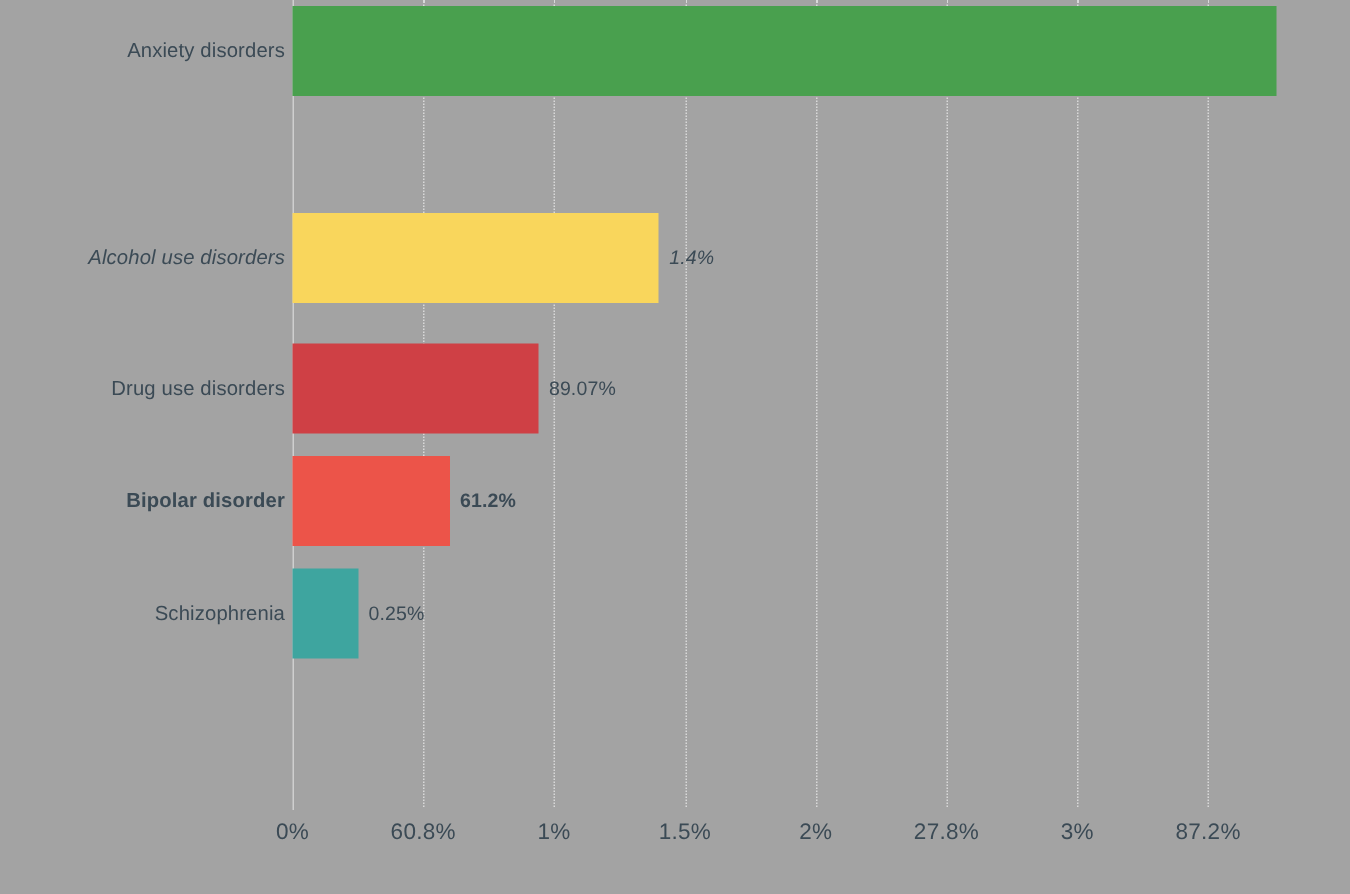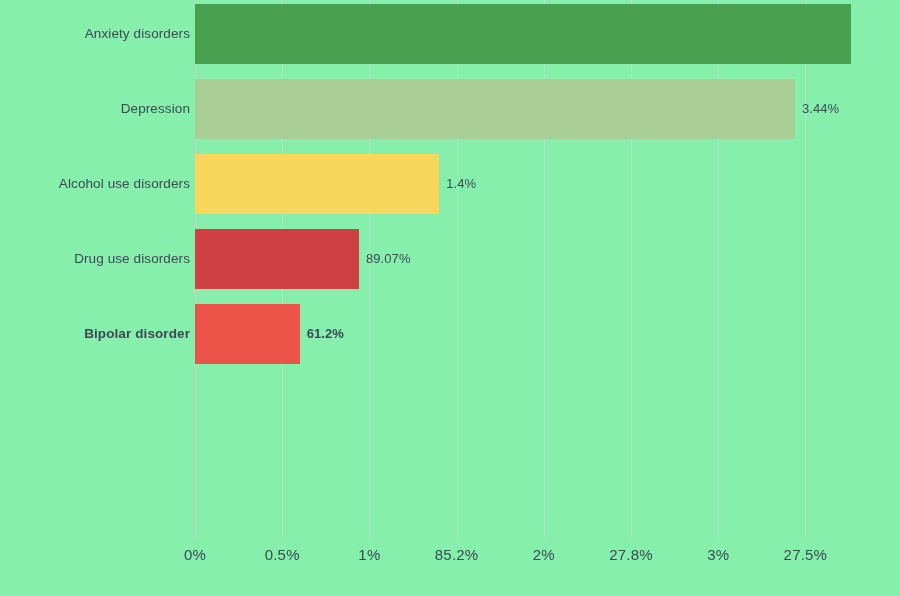--- a/index.html
+++ b/index.html
@@ -11,21 +11,21 @@
     width: 900px;
     height: 596px;
     font-family: "Liberation Sans", sans-serif;
     overflow: hidden;
   }
 
   #chart-root {
     position: relative;
     width: 900px;
     height: 596px;
-    background: #86efac;
+    background: #a3a3a3;
   }
 
   
 
   #gridlines {
     position: absolute;
     left: 0; top: 0;
     width: 900px; height: 540px;
     pointer-events: none;
   }
@@ -112,46 +112,46 @@
       <div class="gridline" style="left: 631px;"></div>
       <div class="gridline" style="left: 718.2px;"></div>
       <div class="gridline" style="left: 805.4px;"></div>
     </div>
 
   <div id="bars">
       <div class="bar-row" style="top: 4px;">
         <div class="cat-label">Anxiety disorders</div>
         <div class="bar" style="width: 655.744px; background: rgb(73, 160, 78);"></div>
       </div>
-      <div class="bar-row" style="top: 79px;">
-        <div class="cat-label">Depression</div>
-        <div class="bar" style="width: 599.936px; background: rgb(169, 206, 150);"></div>
-        <div class="val-label" style="left: 801.936px;">3.44%</div>
-      </div>
-      <div class="bar-row" style="top: 154px;">
+      <div class="bar-row" style="top: 142px; font-style: italic;">
         <div class="cat-label">Alcohol use disorders</div>
         <div class="bar" style="width: 244.16px; background: rgb(249, 214, 92);"></div>
         <div class="val-label" style="left: 446.16px;">1.4%</div>
       </div>
       <div class="bar-row" style="top: 229px;">
         <div class="cat-label">Drug use disorders</div>
         <div class="bar" style="width: 163.936px; background: rgb(207, 64, 69);"></div>
         <div class="val-label" style="left: 365.936px;">89.07%</div>
       </div>
       <div class="bar-row" style="top: 304px; font-weight: bold;">
         <div class="cat-label">Bipolar disorder</div>
         <div class="bar" style="width: 104.64px; background: rgb(236, 84, 73);"></div>
         <div class="val-label" style="left: 306.64px;">61.2%</div>
       </div>
+      <div class="bar-row" style="top: 379px;">
+        <div class="cat-label">Schizophrenia</div>
+        <div class="bar" style="width: 43.6px; background: rgb(62, 165, 159);"></div>
+        <div class="val-label" style="left: 245.6px;">0.25%</div>
+      </div>
     </div>
 
   <div id="xaxis">
       <div class="tick-label" style="left: 195px;">0%</div>
-      <div class="tick-label" style="left: 282.2px;">0.5%</div>
+      <div class="tick-label" style="left: 282.2px;">60.8%</div>
       <div class="tick-label" style="left: 369.4px;">1%</div>
-      <div class="tick-label" style="left: 456.6px;">85.2%</div>
+      <div class="tick-label" style="left: 456.6px;">1.5%</div>
       <div class="tick-label" style="left: 543.8px;">2%</div>
       <div class="tick-label" style="left: 631px;">27.8%</div>
       <div class="tick-label" style="left: 718.2px;">3%</div>
-      <div class="tick-label" style="left: 805.4px;">27.5%</div>
+      <div class="tick-label" style="left: 805.4px;">87.2%</div>
     </div>
 
 </div>
 
 </body></html>

